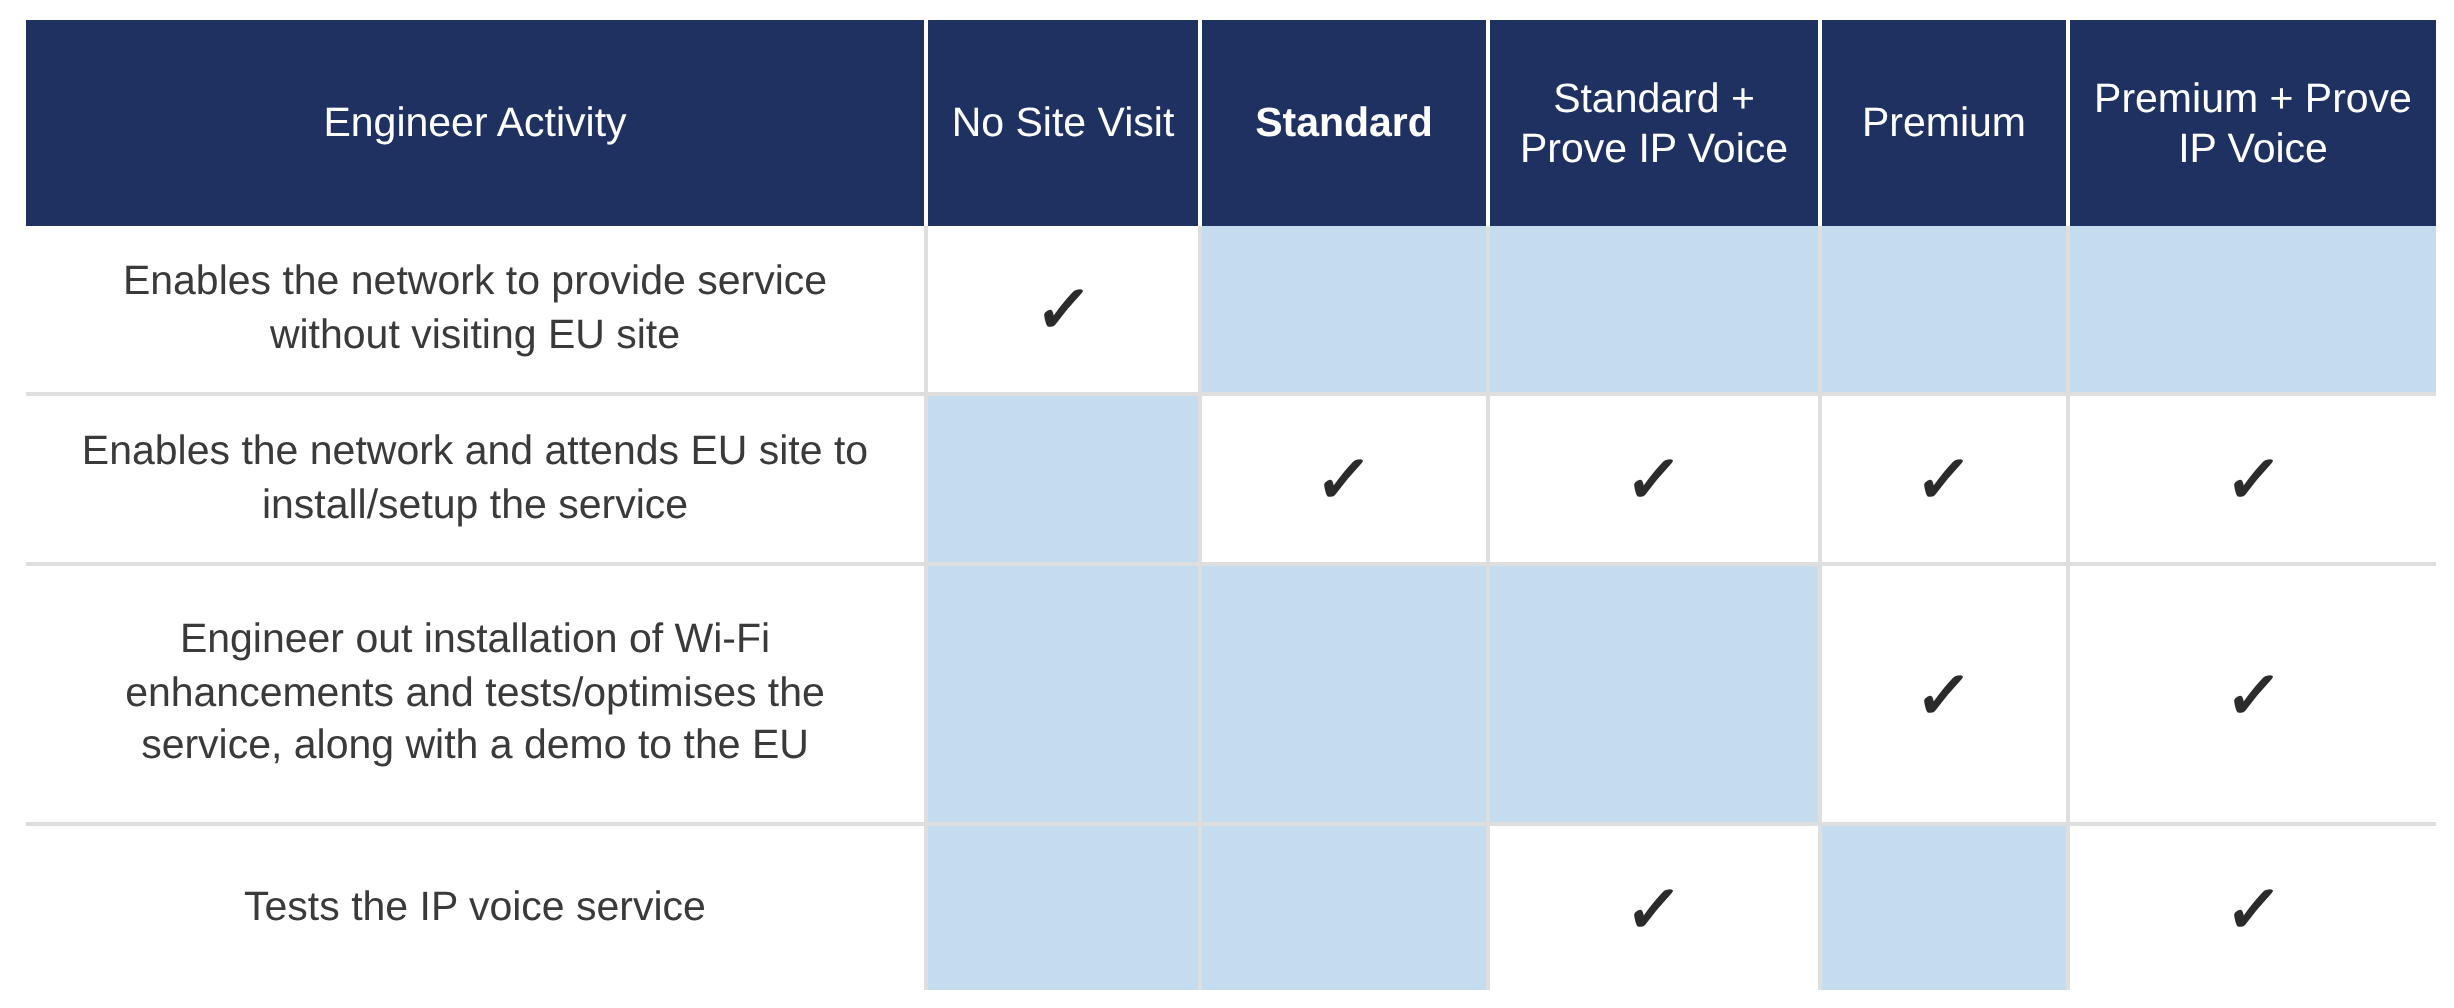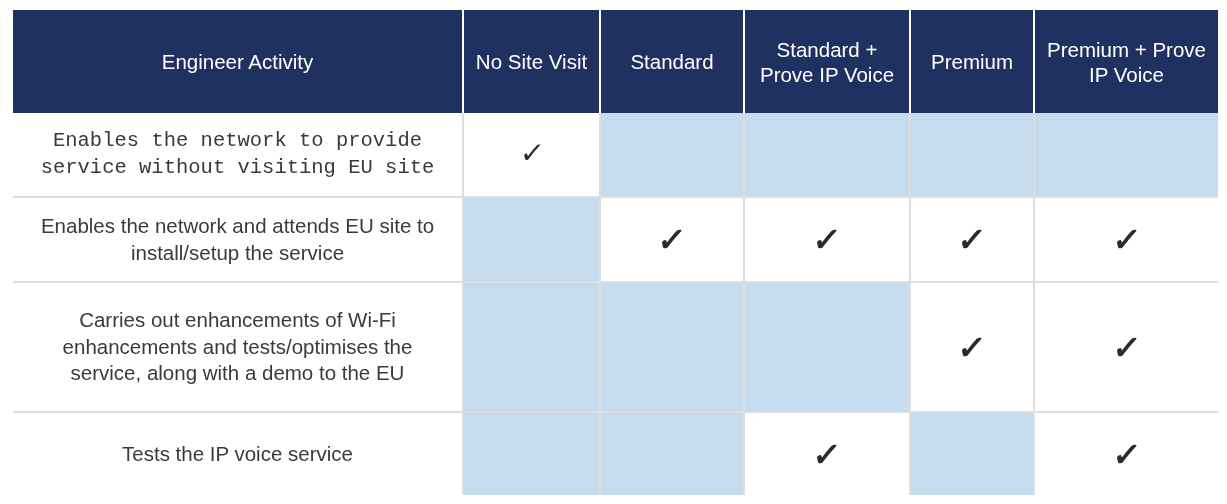--- a/index.html
+++ b/index.html
@@ -80,35 +80,35 @@
     display: inline-block;
     color: #2b2b2b;
     font-size: 33px;
     line-height: 1;
     font-weight: bold;
     transform: skewX(-6deg);
     user-select: none;
   }
 
   
-  tr.r0 td { height: 85px; font-family: Liberation Mono, monospace; }
+  tr.r0 td { height: 85px; }
   tr.r1 td { height: 85px; }
   tr.r2 td { height: 130px; }
   tr.r3 td { height: 82px; }
 </style>
 </head>
 <body>
 
 <div class="page">
   <table class="matrix">
     <thead>
       <tr>
         <th class="activity-col" style="width:451px;">Engineer Activity</th>
         <th style="width:137px;">No Site Visit</th>
-        <th style="width:144px;">Standard</th>
+        <th style="width:144px;font-weight:bold;">Standard</th>
         <th style="width:166px;text-align:center;">Standard + Prove IP Voice</th>
         <th style="width:124px;">Premium</th>
         <th style="width:183px;margin-left:40px;">Premium + Prove IP Voice</th>
       </tr>
     </thead>
     <tbody>
 
       <tr class="r0">
         <td class="activity">Enables the network to provide service without visiting EU site</td>
         <td class="cell on">
@@ -131,21 +131,21 @@
         </td>
         <td class="cell on">
           <span class="check">✓</span>
         </td>
         <td class="cell on">
           <span class="check">✓</span>
         </td>
       </tr>
 
       <tr class="r2">
-        <td class="activity">Carries out enhancements of Wi-Fi enhancements and tests/optimises the service, along with a demo to the EU</td>
+        <td class="activity">Engineer out installation of Wi-Fi enhancements and tests/optimises the service, along with a demo to the EU</td>
         <td class="cell off"></td>
         <td class="cell off"></td>
         <td class="cell off"></td>
         <td class="cell on">
           <span class="check">✓</span>
         </td>
         <td class="cell on">
           <span class="check">✓</span>
         </td>
       </tr>

